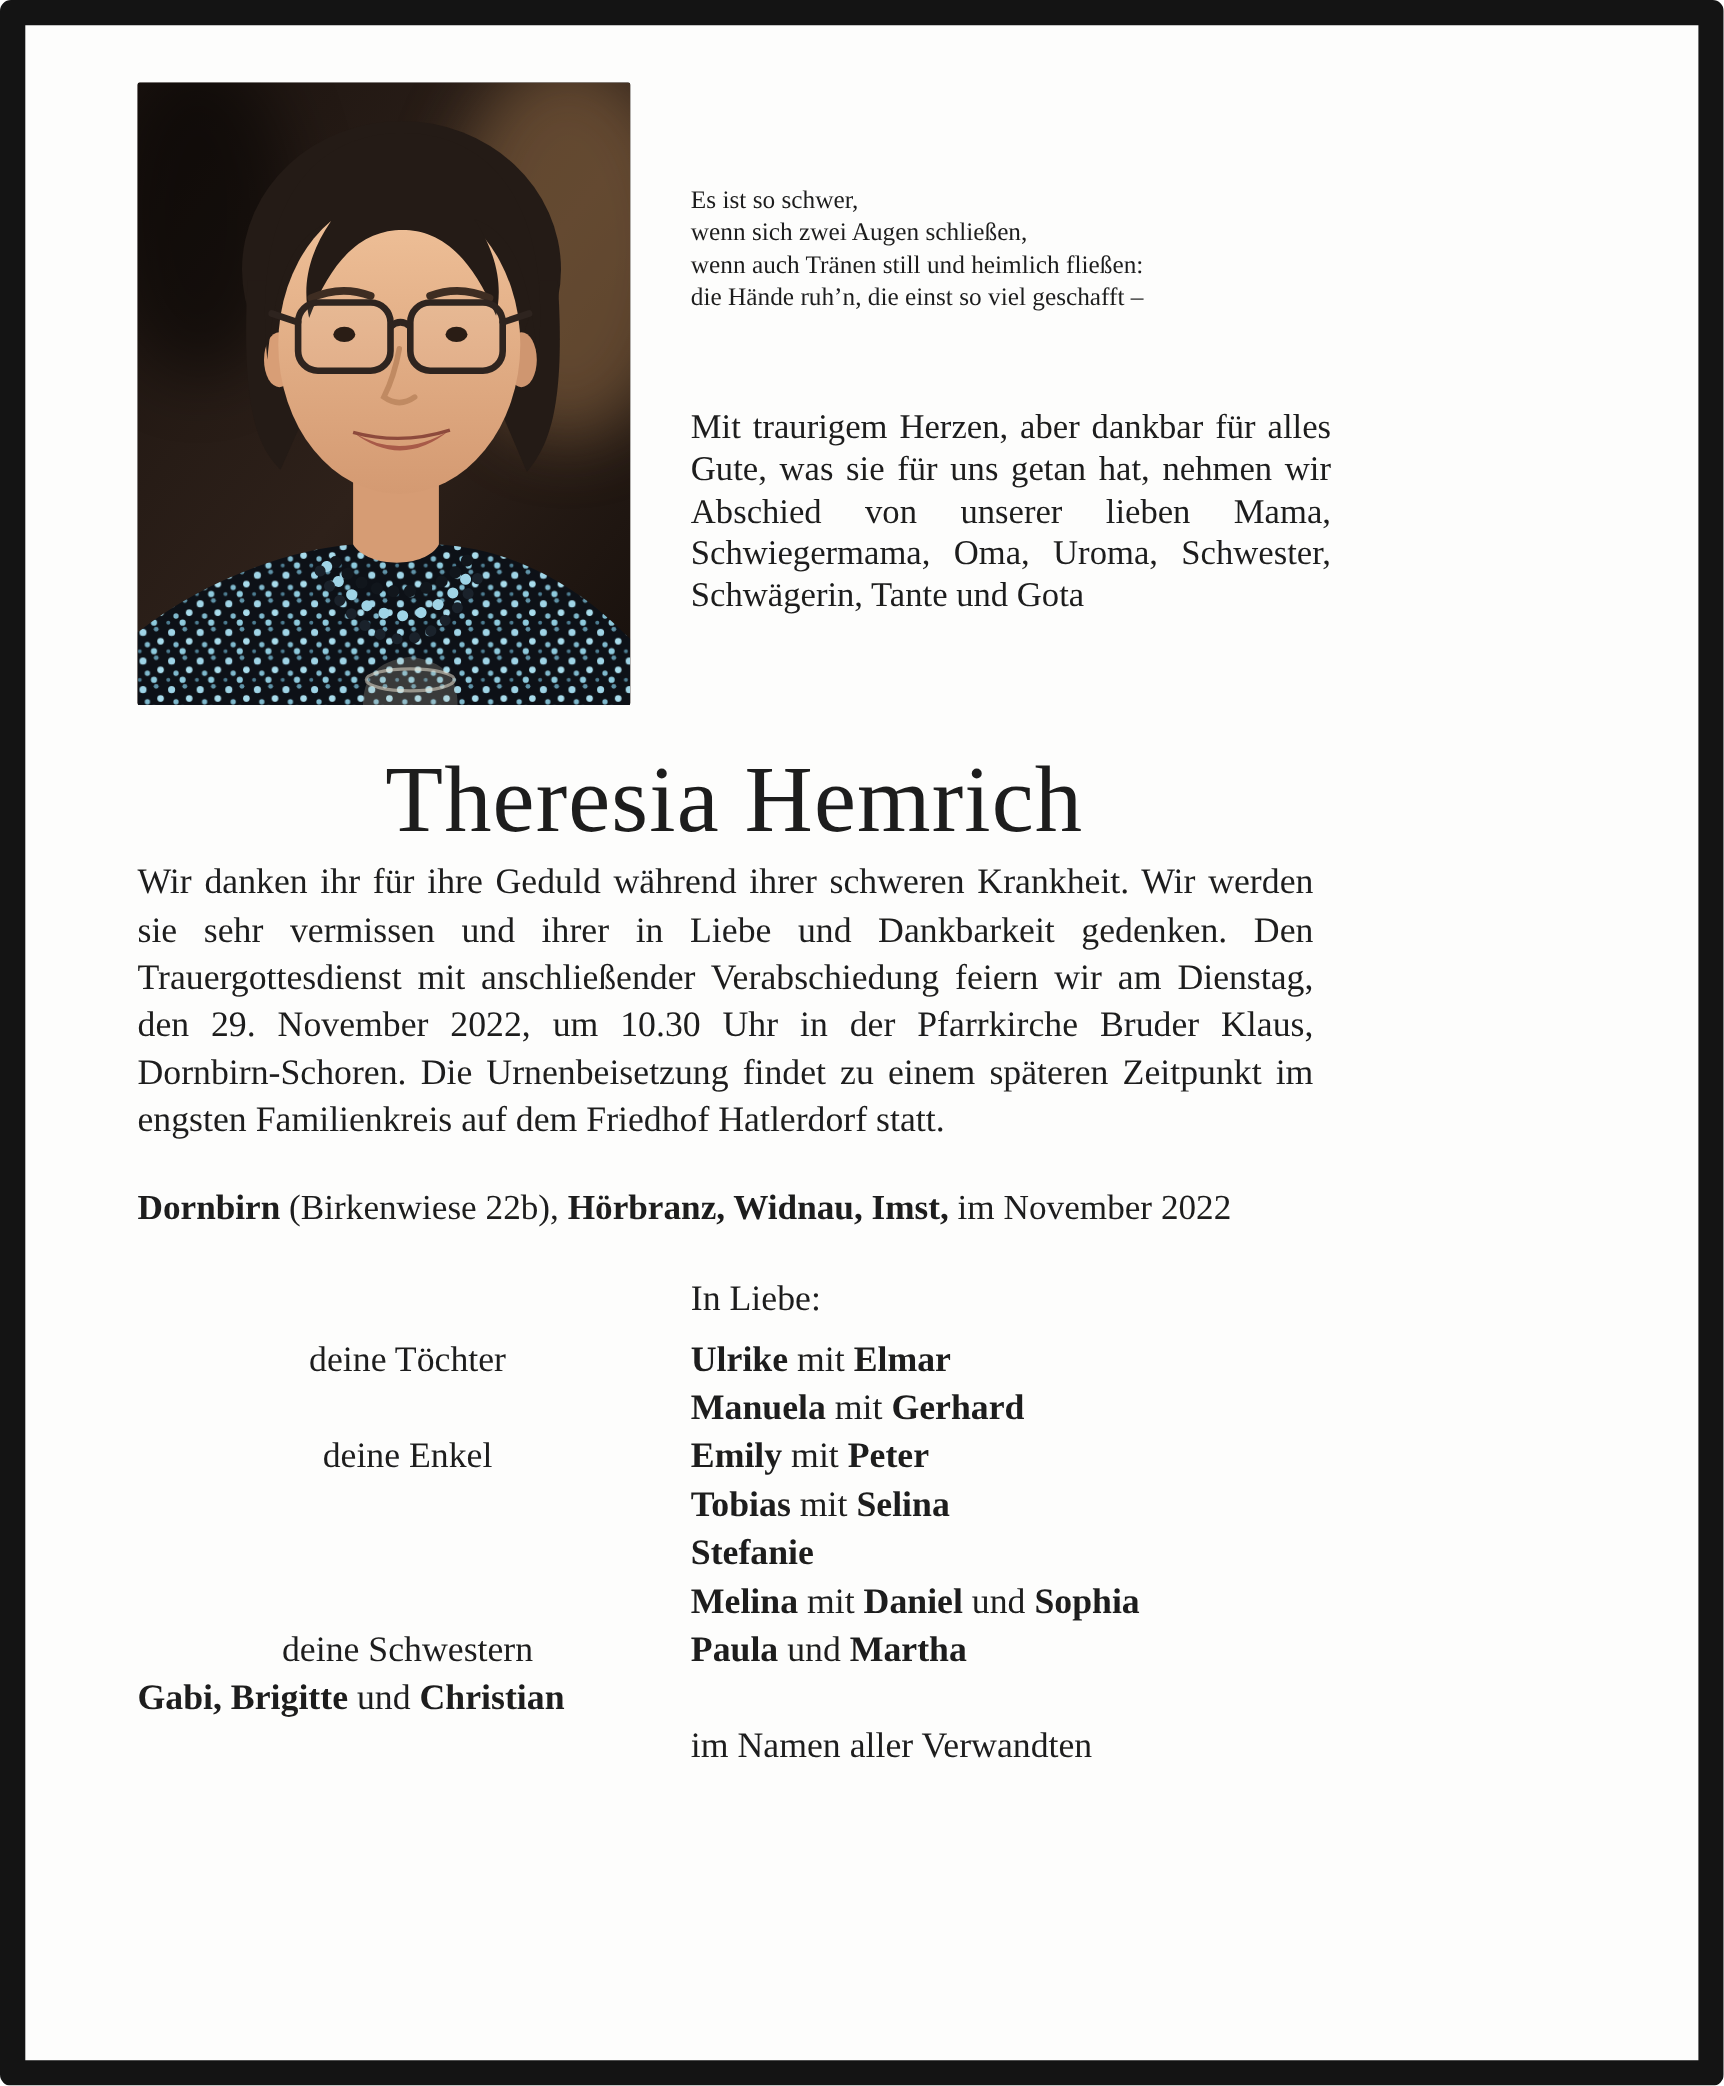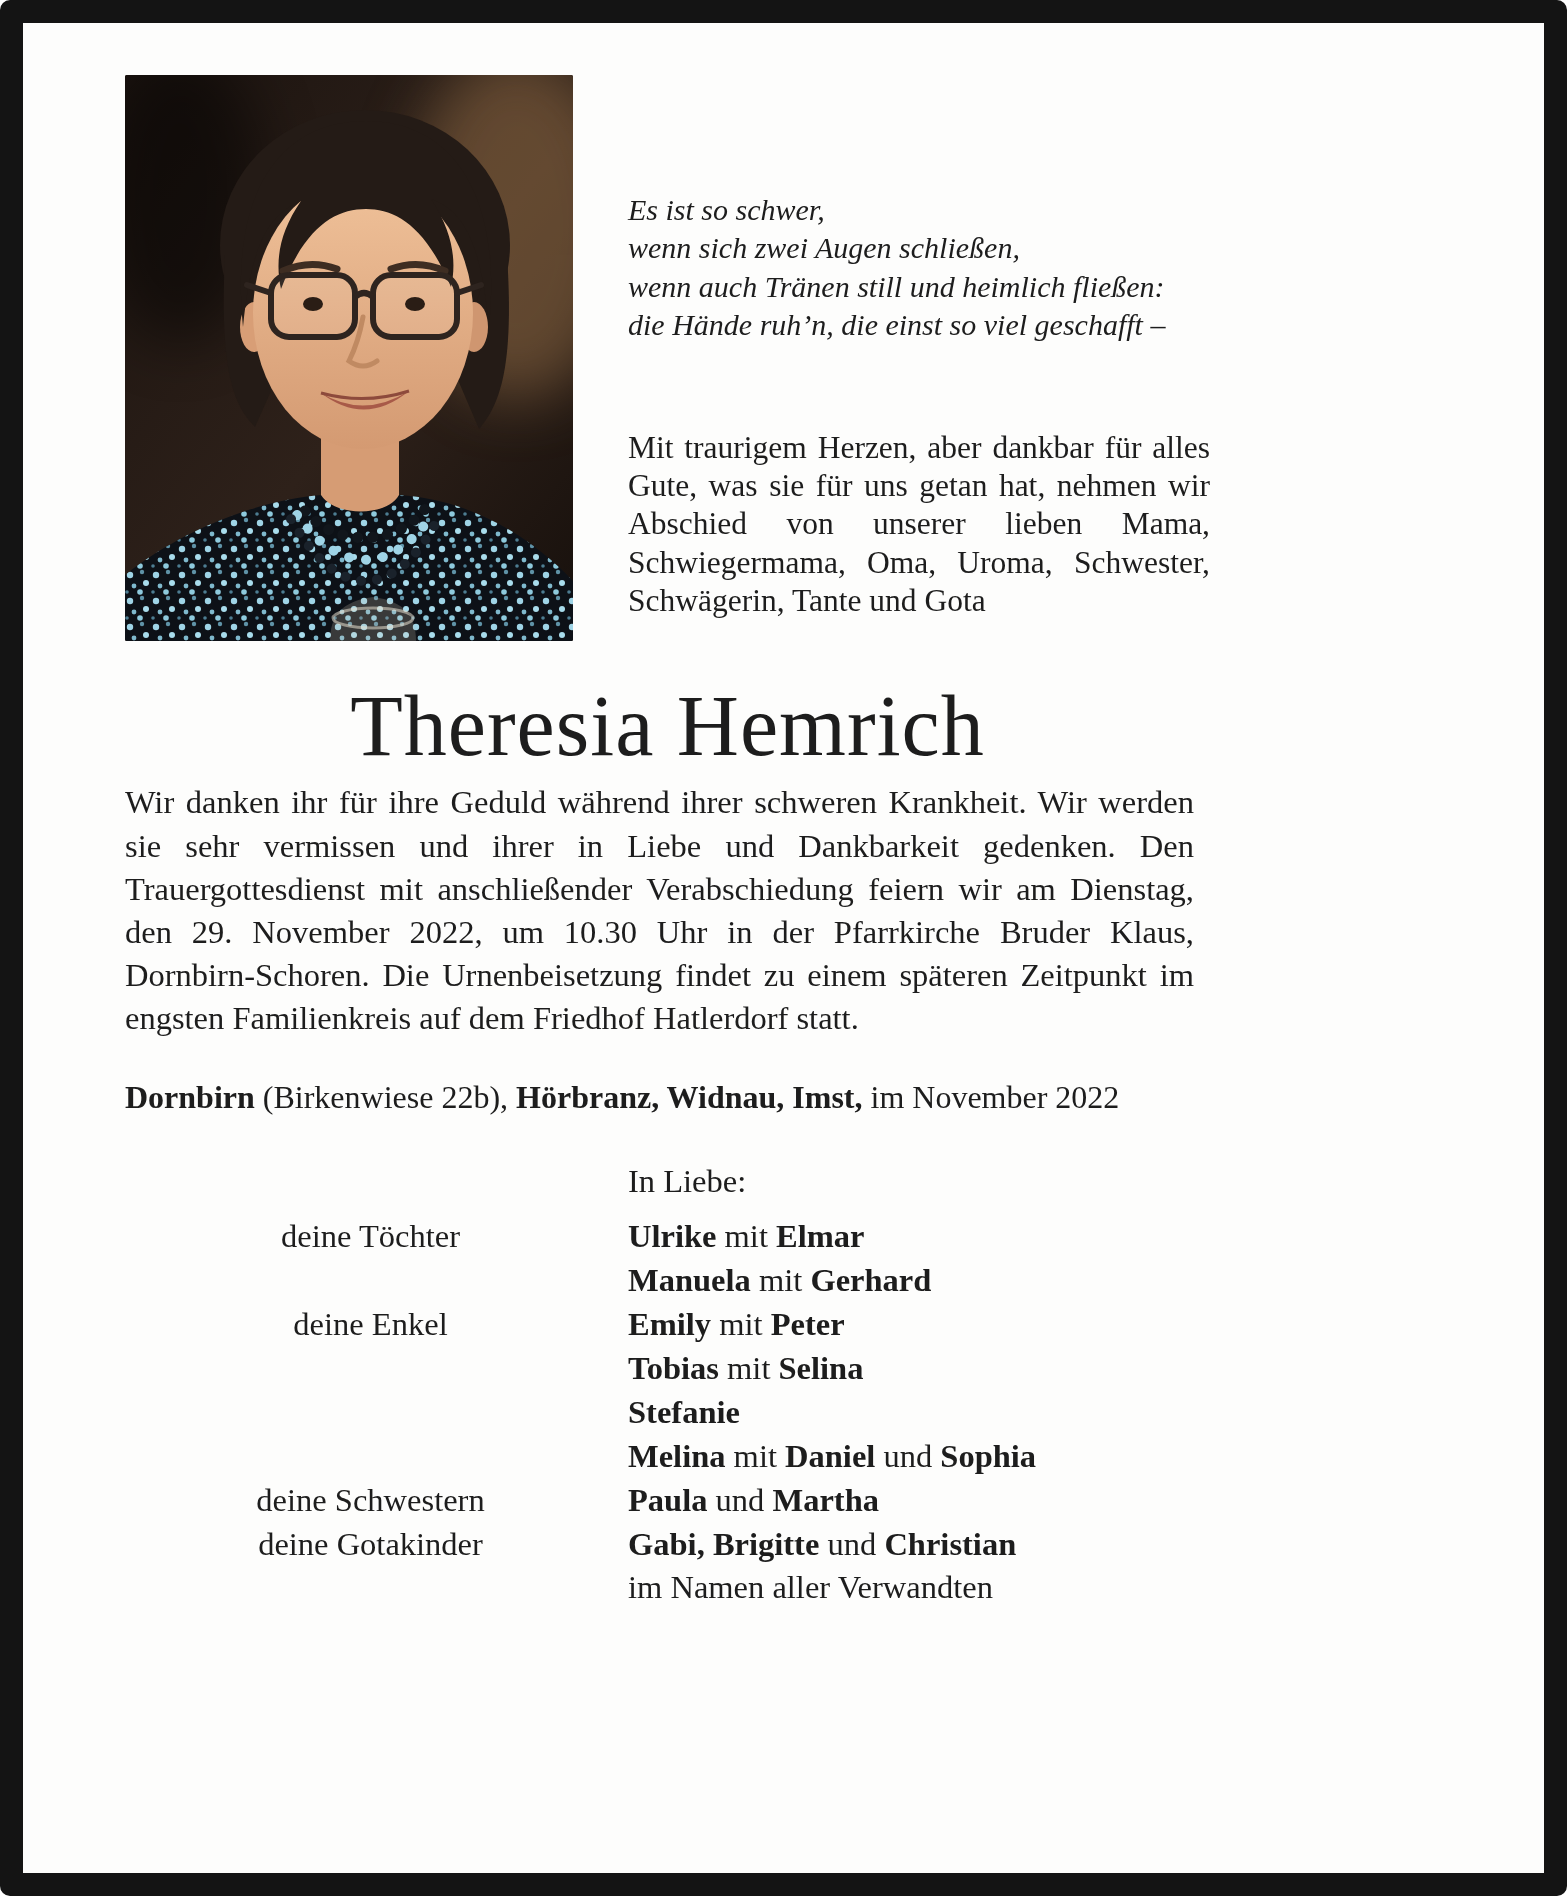--- a/index.html
+++ b/index.html
@@ -24,23 +24,22 @@
     flex: 0 0 auto;
     width: 448px;
     height: 566px;
     overflow: hidden;
     border-radius: 2px;
     background: #1c1410;
   }
   .photo svg { display: block; width: 100%; height: 100%; }
   .top-right { flex: 1; padding-left: 55px; min-width: 0; }
   .poem {
-    margin-top: 116px;
-    font-style: italic;
-    font-size: 30px;
+    margin-top: 92px;
+    font-size: 23px;
     line-height: 1.28;
     white-space: nowrap;
   }
   .intro {
     margin: 84px 0 0 0;
     font-size: 31.5px;
     line-height: 1.22;
     text-align: justify;
   }
   h1.deceased-name {
@@ -206,21 +205,20 @@
           </div>
           <div class="family-row">
             <div class="family-label"></div>
             <div class="family-names"><span class="b">Melina</span><span> mit </span><span class="b">Daniel</span><span> und </span><span class="b">Sophia</span></div>
           </div>
           <div class="family-row">
             <div class="family-label">deine Schwestern</div>
             <div class="family-names"><span class="b">Paula</span><span> und </span><span class="b">Martha</span></div>
           </div>
           <div class="family-row">
-            <div class="family-label">deine Gotakinder</div>
             <div class="family-names"><span class="b">Gabi, Brigitte</span><span> und </span><span class="b">Christian</span></div>
           </div>
           <div class="family-row">
             <div class="family-label"></div>
             <div class="family-names"><span>im Namen aller Verwandten</span></div>
           </div>
         </div>
     </div>
 
   </div>

